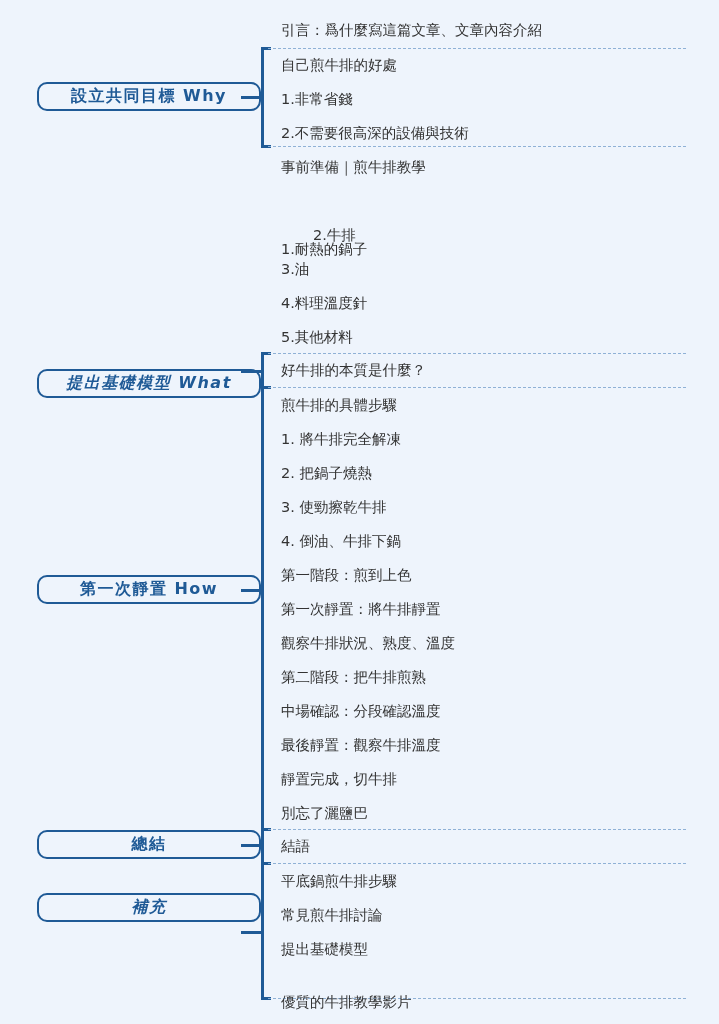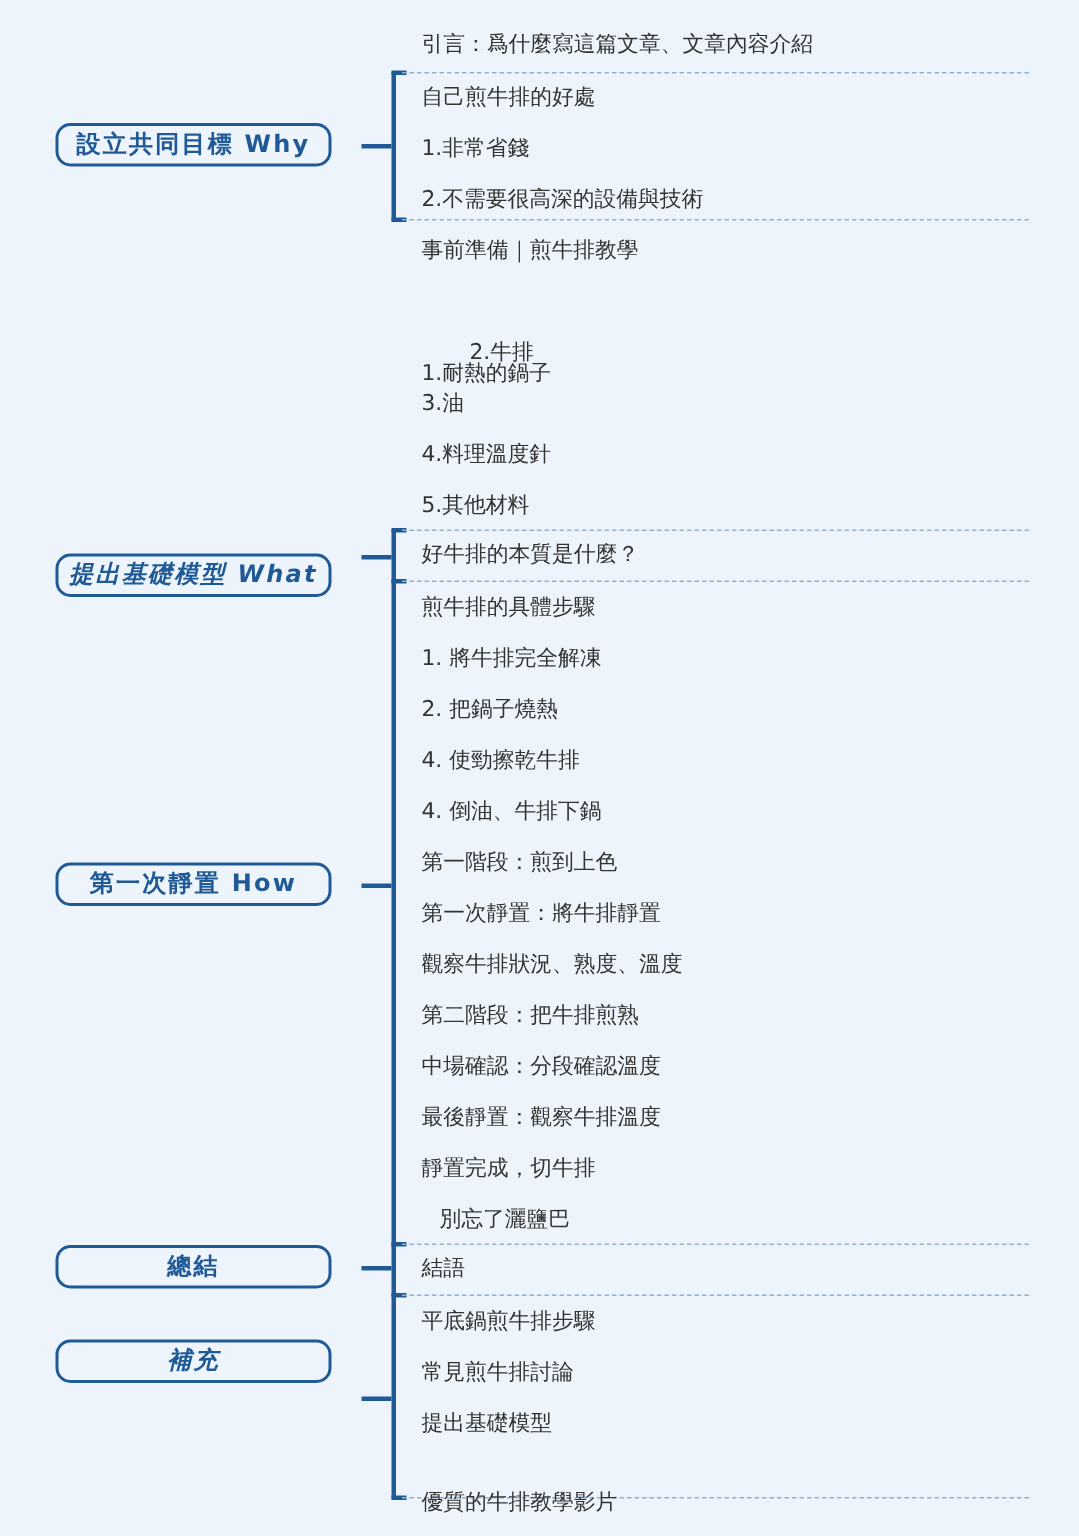--- a/index.html
+++ b/index.html
@@ -7,21 +7,21 @@
     width: 719px; height: 1024px;
     background: #eef4fc;
     position: relative;
     overflow: hidden;
     font-family: "DejaVu Sans", "Liberation Sans", sans-serif;
     color: #333333;
   }
   .node {
     position: absolute;
     left: 37px;
-    width: 184px;
+    width: 224px;
     height: 29px;
     border: 2.5px solid #1f5a96;
     border-radius: 10px;
     box-sizing: border-box;
     display: flex; align-items: center; justify-content: center;
     color: #1f5a96;
     font-weight: bold;
     font-size: 16px;
     letter-spacing: 1.5px;
     background: transparent;
@@ -101,30 +101,30 @@
   <span>第一次靜置 How</span>
 </div>
 <div class="stub" style="left:241px; top:589px; width:20px;"></div>
 <div class="bracket" style="top:387px; height:443px;"></div>
 <div class="cap" style="top:828px;"></div>
 <div class="dash" style="top:829px;"></div>
 
 <div class="item" style="top:395px;">煎牛排的具體步驟</div>
 <div class="item" style="top:429px;">1. 將牛排完全解凍</div>
 <div class="item" style="top:463px;">2. 把鍋子燒熱</div>
-<div class="item" style="top:497px;">4. 使勁擦乾牛排</div>
+<div class="item" style="top:497px;">3. 使勁擦乾牛排</div>
 <div class="item" style="top:531px;">4. 倒油、牛排下鍋</div>
 <div class="item" style="top:565px;">第一階段：煎到上色</div>
 <div class="item" style="top:599px;">第一次靜置：將牛排靜置</div>
 <div class="item" style="top:633px;">觀察牛排狀況、熟度、溫度</div>
 <div class="item" style="top:667px;">第二階段：把牛排煎熟</div>
 <div class="item" style="top:701px;">中場確認：分段確認溫度</div>
 <div class="item" style="top:735px;">最後靜置：觀察牛排溫度</div>
 <div class="item" style="top:769px;">靜置完成，切牛排</div>
-<div class="item" style="top:803px;margin-left:12px;">別忘了灑鹽巴</div>
+<div class="item" style="top:803px;">別忘了灑鹽巴</div>
 
 <div class="node" style="top:830px;">
   <span>總結</span>
 </div>
 <div class="stub" style="left:241px; top:844px; width:20px;"></div>
 <div class="bracket" style="top:829px; height:35px;"></div>
 <div class="cap" style="top:862px;"></div>
 <div class="dash" style="top:863px;"></div>
 
 <div class="item" style="top:836px;">結語</div>

